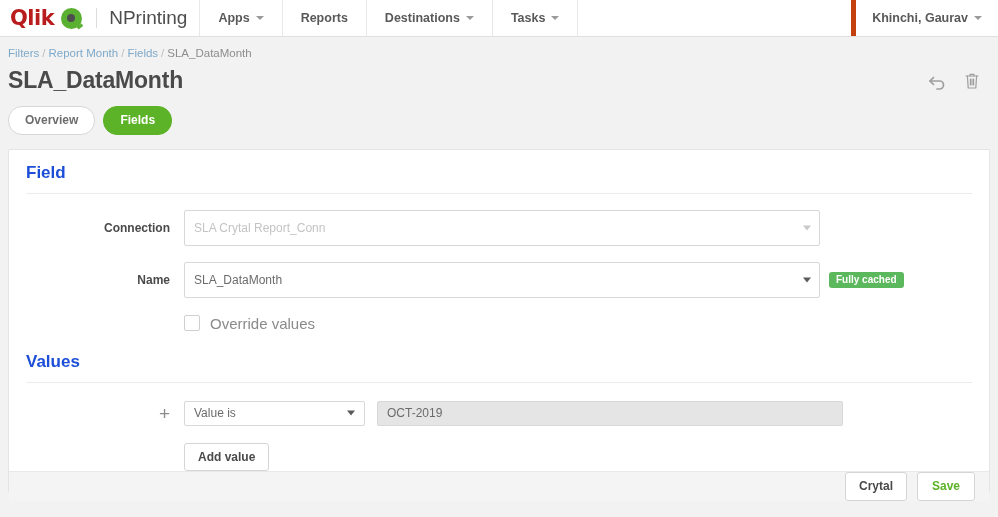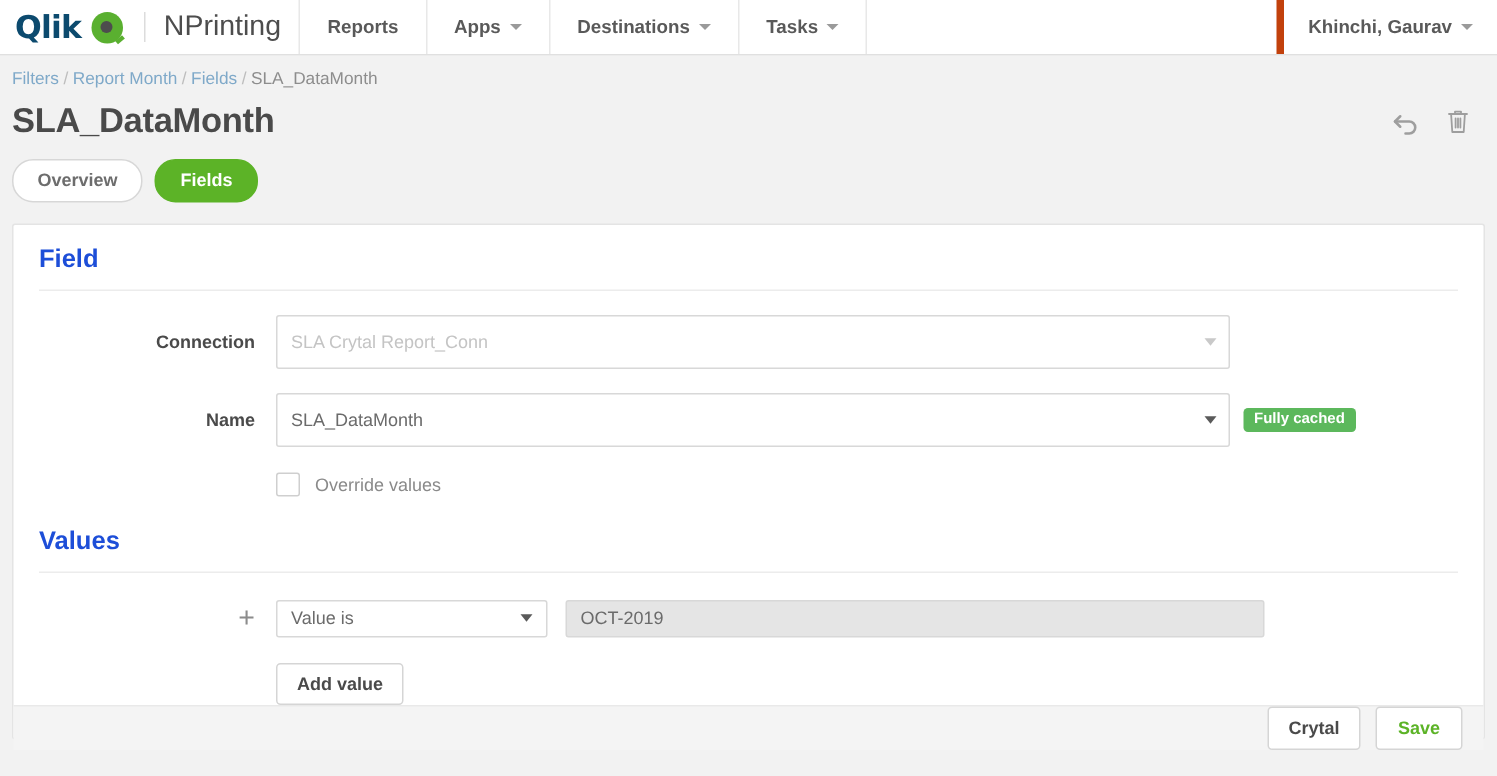--- a/index.html
+++ b/index.html
@@ -29,21 +29,21 @@
   .brand {
     display: flex;
     align-items: center;
     padding: 0 14px 0 10px;
     gap: 7px;
   }
   .qlik-word {
     font-family: "DejaVu Sans", sans-serif;
     font-size: 21px;
     font-weight: bold;
-    color: #0c4a6e;
+    color: #b91c1c;
     letter-spacing: -0.5px;
     line-height: 1;
   }
   .qlik-mark {
     width: 21px; height: 21px;
     border-radius: 50%;
     background: #5ab030;
     position: relative;
     display: inline-block;
   }
@@ -264,21 +264,21 @@
   .check-spacer { width: 158px; padding-right: 14px; }
   .checkbox {
     width: 16px; height: 16px;
     border: 1px solid #cfcfcf;
     border-radius: 2px;
     background: #fff;
     cursor: pointer;
   }
   .check-label {
     margin-left: 10px;
-    font-size: 12px;
+    font-size: 15px;
     color: #8a8a8a;
   }
 
   .value-row {
     display: flex;
     align-items: center;
     padding: 0 17px;
     margin-top: 18px;
   }
   .plus-icon {
@@ -354,25 +354,25 @@
 
 <div class="topbar">
   <div class="brand">
     <span class="qlik-word">Qlik</span>
     <span class="qlik-mark"></span>
   </div>
   <div class="brand-sep"></div>
   <div class="product-name">NPrinting</div>
   <div class="nav-items">
     <div class="nav-item">
-      <span>Reports</span>
-    </div>
-    <div class="nav-item">
       <span>Apps</span>
       <span class="caret"></span>
+    </div>
+    <div class="nav-item">
+      <span>Reports</span>
     </div>
     <div class="nav-item">
       <span>Destinations</span>
       <span class="caret"></span>
     </div>
     <div class="nav-item">
       <span>Tasks</span>
       <span class="caret"></span>
     </div>
   </div>

